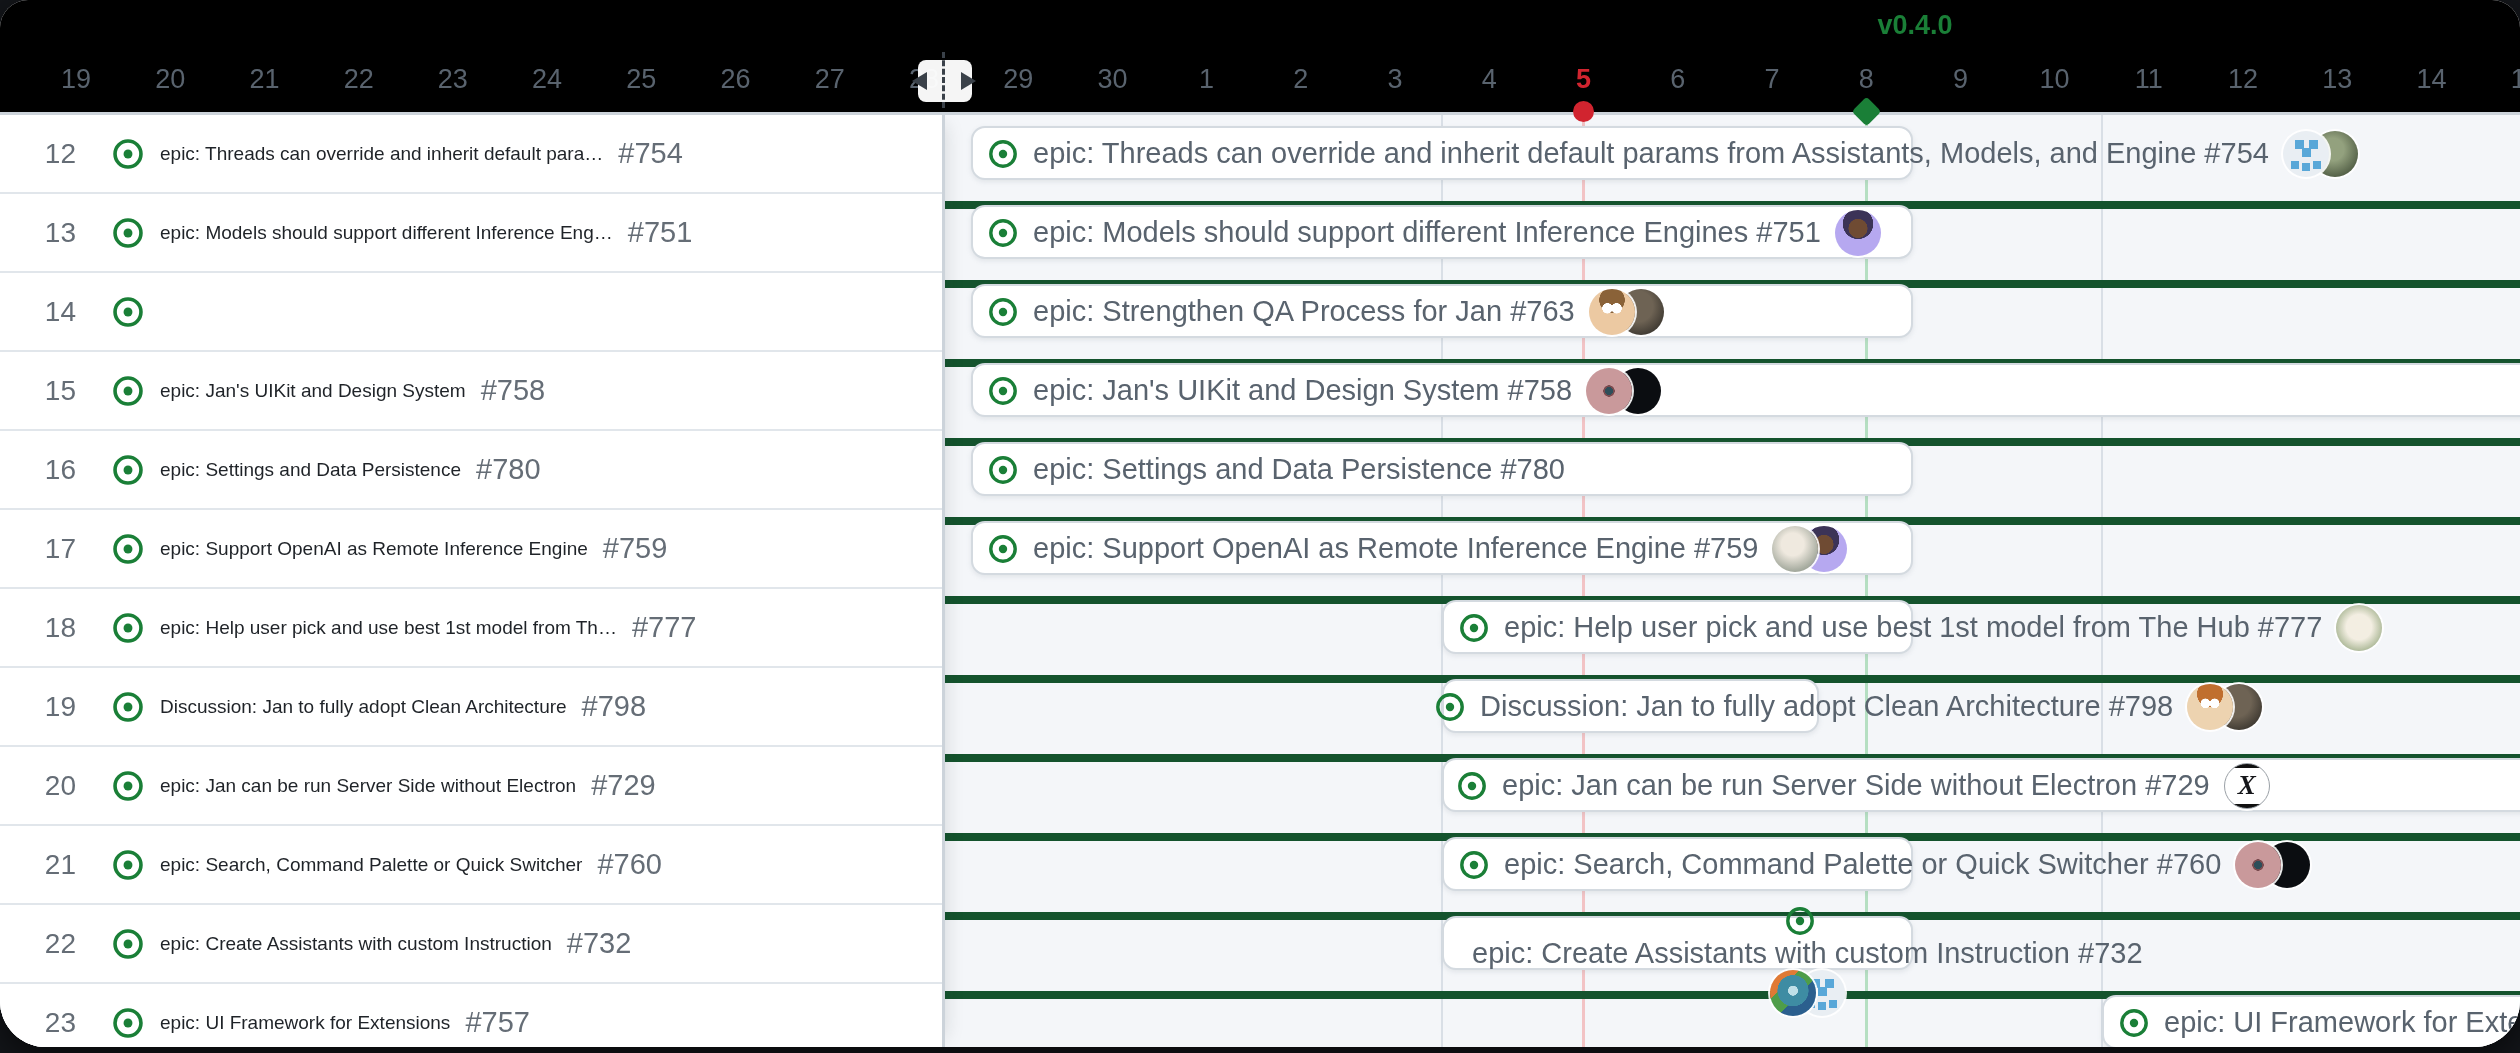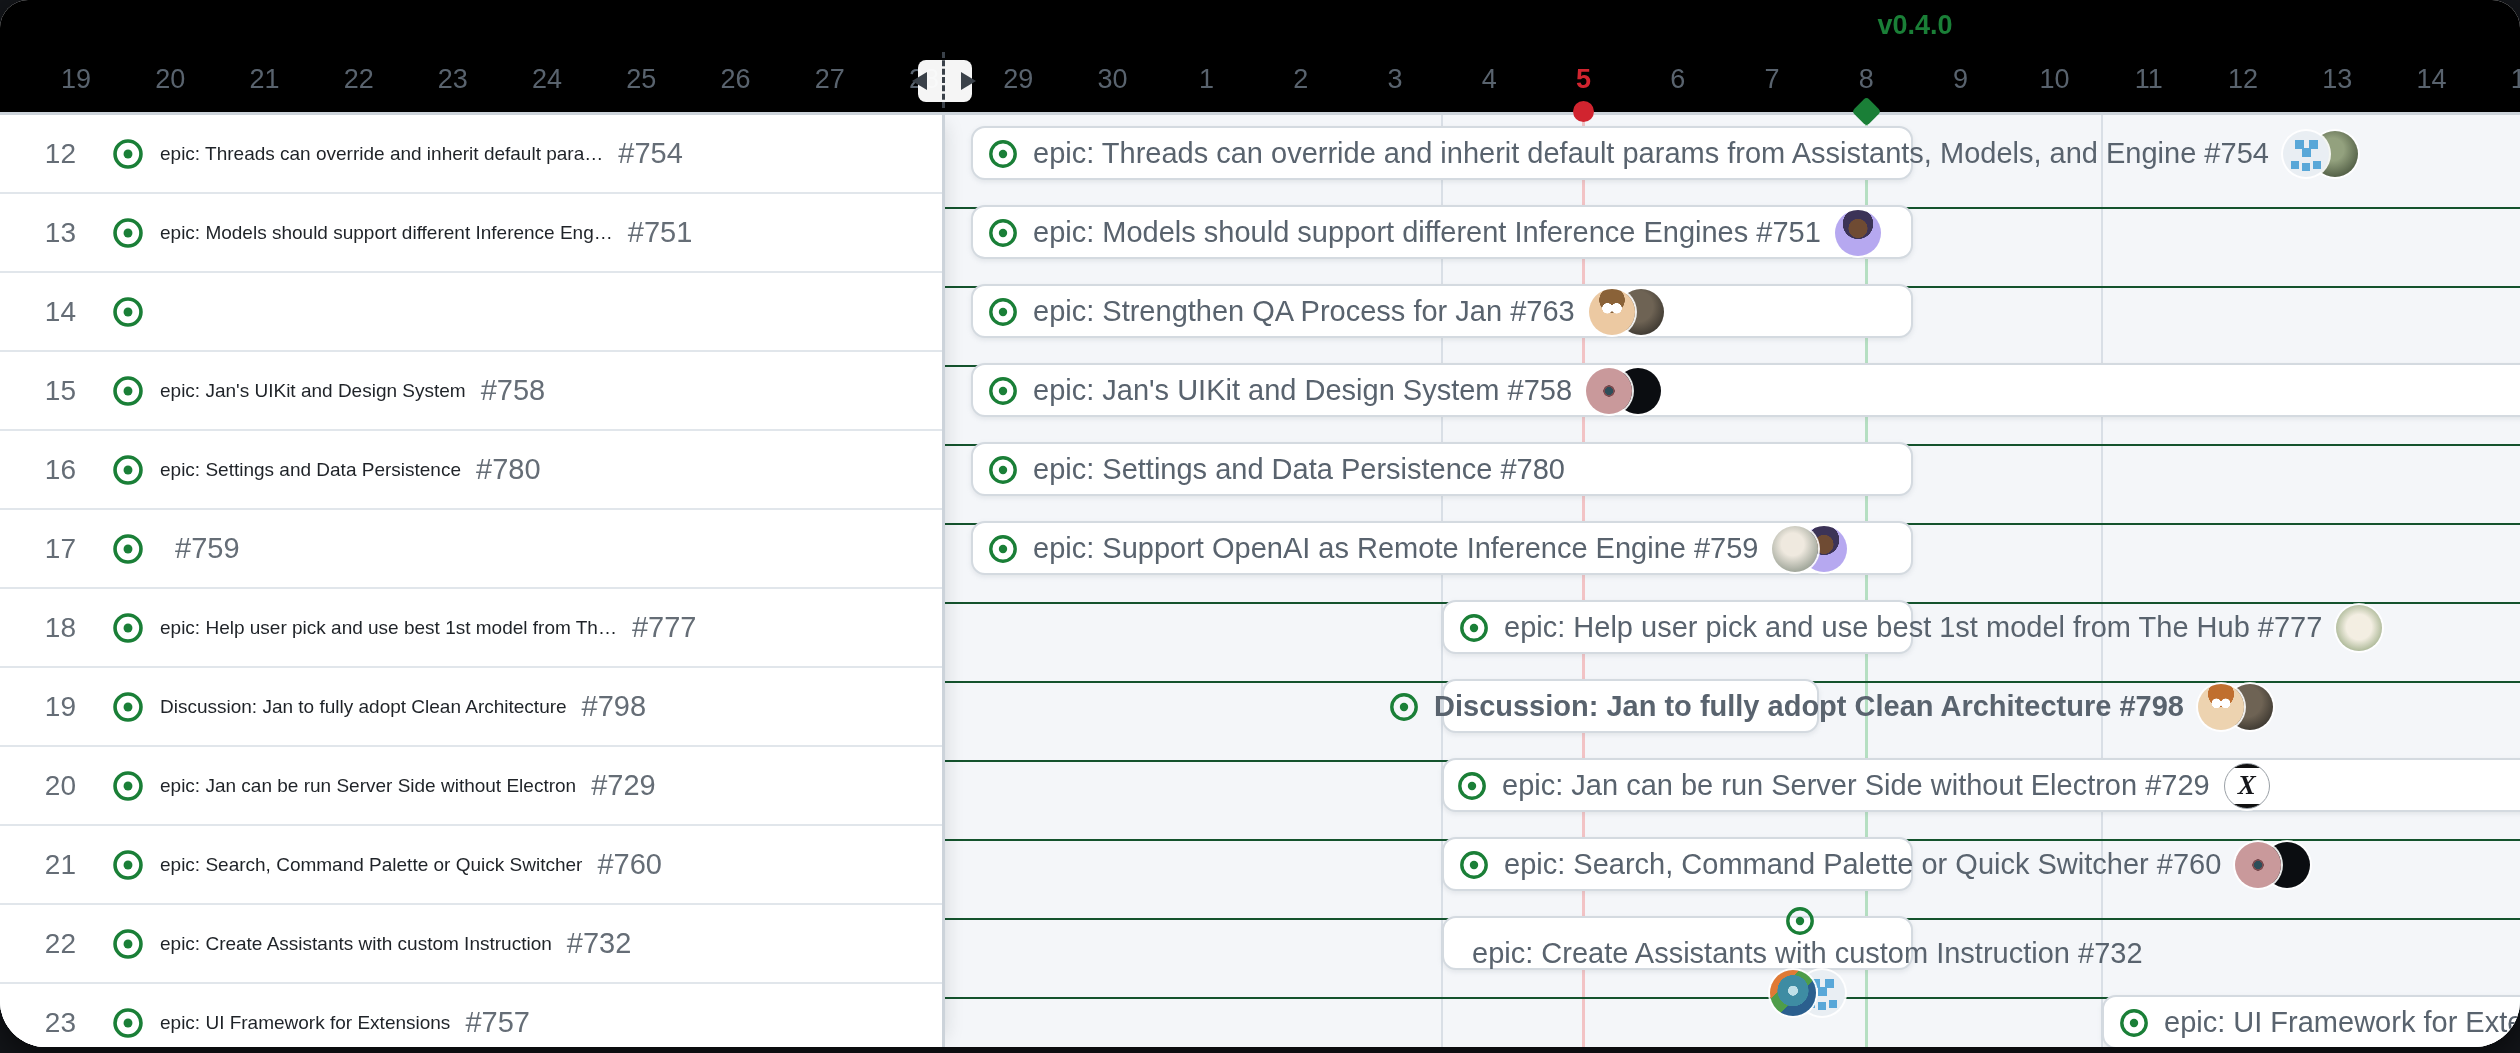--- a/index.html
+++ b/index.html
@@ -36,21 +36,21 @@
     border-right:15px solid #3a4149;}
   .cursor-arrow-right{position:absolute;left:961px;top:72px;width:0;height:0;
     border-top:9px solid transparent;border-bottom:9px solid transparent;
     border-left:15px solid #3a4149;}
   
   .tl{position:absolute;left:0;top:115px;width:2520px;height:932px;
     background:#f4f6f9;z-index:10;overflow:hidden;}
   .gridline{position:absolute;top:0;bottom:0;width:2px;background:#d9dfe6;}
   .today-line{position:absolute;top:0;bottom:0;width:3px;background:#f2c3c5;}
   .milestone-line{position:absolute;top:0;bottom:0;width:3px;background:#b5dfc2;}
-  .trow{position:absolute;left:0;width:2520px;height:94px;border-bottom:2px solid #14532d;box-sizing:border-box;}
+  .trow{position:absolute;left:0;width:2520px;height:94px;border-bottom:8px solid #14532d;box-sizing:border-box;}
   .bar{position:absolute;top:11px;height:54px;background:#ffffff;
     border:2px solid #d4dae0;border-radius:14px;box-sizing:border-box;
     box-shadow:0 2px 5px rgba(140,149,159,.18);}
   .bar-content{position:absolute;top:0;height:77px;display:flex;align-items:center;
     white-space:nowrap;z-index:5;}
   .bar-label{font-size:29px;color:#59636e;margin-left:14px;}
   .oi{width:32px;height:32px;color:#1a7f37;flex-shrink:0;display:block;}
   .avatar-group{display:flex;align-items:center;margin-left:14px;}
   .av{width:46px;height:46px;border-radius:50%;flex-shrink:0;position:relative;
     display:flex;align-items:center;justify-content:center;
@@ -221,21 +221,21 @@
               </svg>
       </span>
       <span class="bar-label">epic: Help user pick and use best 1st model from The Hub #777</span>
       <span class="avatar-group">
               <span class="av av-photo-green"></span>
             </span>
     </div>
   </div>
         <div class="trow" style="top: 553px;">
     <div class="bar" style="left: 1442px; width: 377px;"></div>
-    <div class="bar-content" style="left: 1388px; font-weight: bold;">
+    <div class="bar-content" style="left: 1434px;">
       <span style="display:flex;">
         <svg class="oi" viewBox="0 0 16 16">
                 <circle cx="8" cy="8" r="6.1" fill="none" stroke="currentColor" stroke-width="1.7"></circle>
                 <circle cx="8" cy="8" r="2.1" fill="currentColor"></circle>
               </svg>
       </span>
       <span class="bar-label">Discussion: Jan to fully adopt Clean Architecture #798</span>
       <span class="avatar-group">
               <span class="av av-morty-orange"></span>
               <span class="av av-photo-dark"></span>
@@ -370,20 +370,21 @@
   </div>
         <div class="table-row">
     <span class="row-number">17</span>
     <span class="table-oi">
       <svg class="oi" viewBox="0 0 16 16">
               <circle cx="8" cy="8" r="6.1" fill="none" stroke="currentColor" stroke-width="1.7"></circle>
               <circle cx="8" cy="8" r="2.1" fill="currentColor"></circle>
             </svg>
     </span>
     <span class="table-title-wrap">
+      <span class="issue-title">epic: Support OpenAI as Remote Inference Engine</span>
       <span class="issue-number">#759</span>
     </span>
   </div>
         <div class="table-row">
     <span class="row-number">18</span>
     <span class="table-oi">
       <svg class="oi" viewBox="0 0 16 16">
               <circle cx="8" cy="8" r="6.1" fill="none" stroke="currentColor" stroke-width="1.7"></circle>
               <circle cx="8" cy="8" r="2.1" fill="currentColor"></circle>
             </svg>

